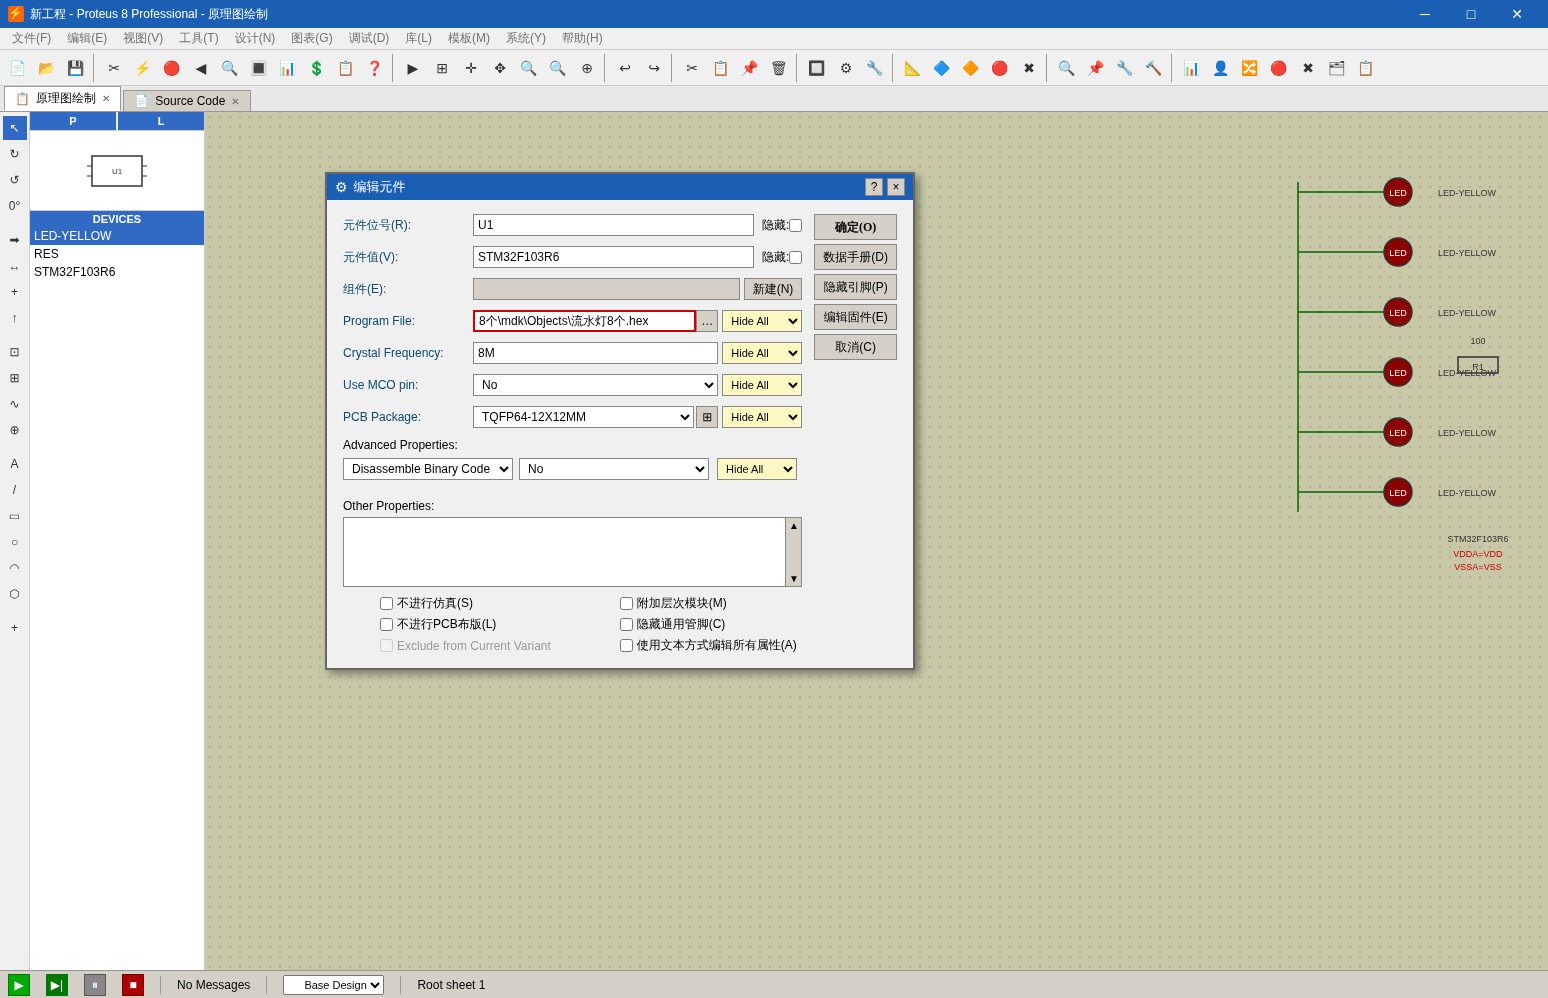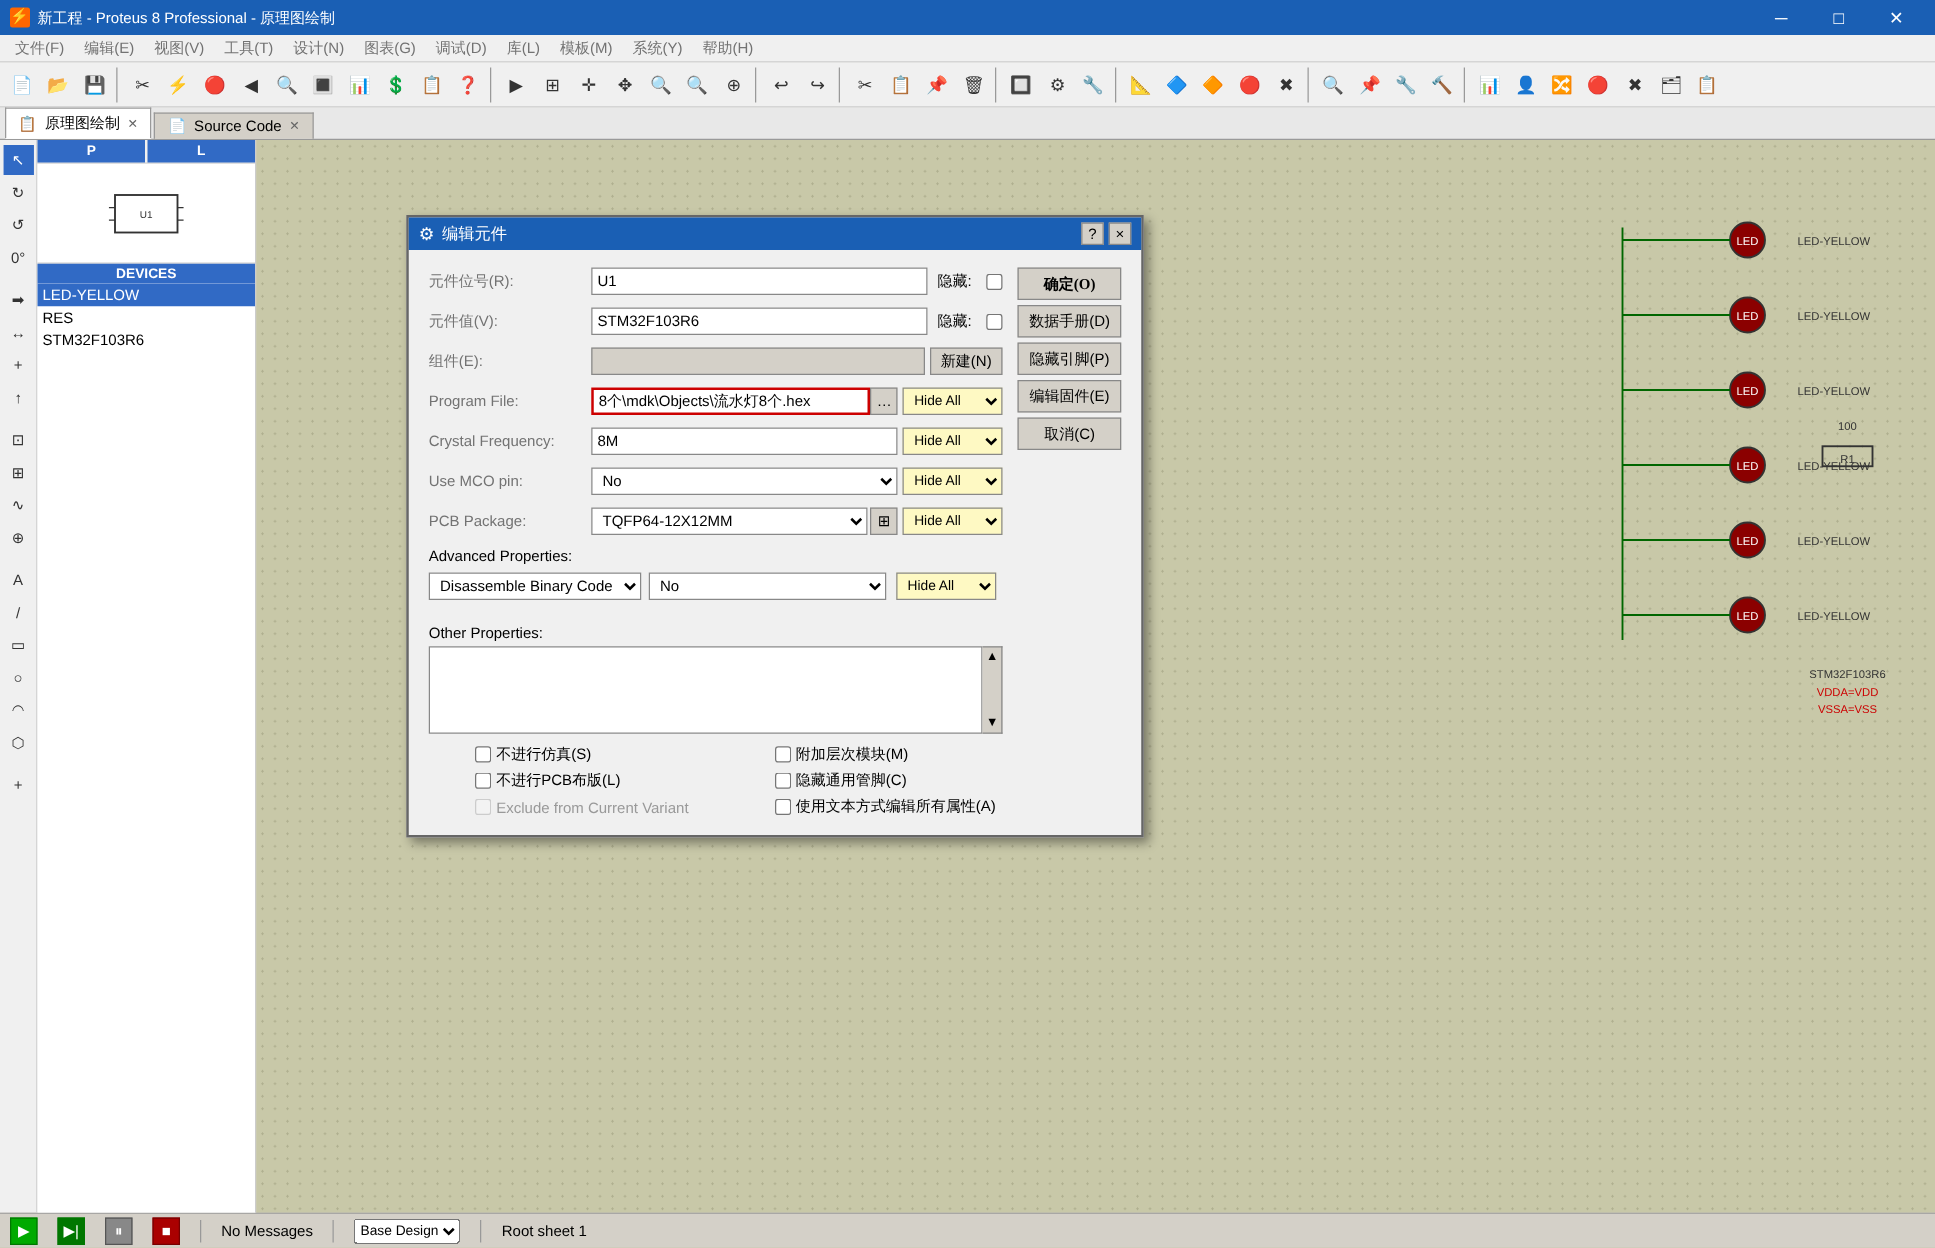--- a/index.html
+++ b/index.html
@@ -54,24 +54,24 @@
     
     .dialog-overlay { position: absolute; top: 0; left: 0; right: 0; bottom: 0; display: flex; align-items: flex-start; justify-content: flex-start; padding-top: 60px; padding-left: 120px; }
     .dialog { background: #f0f0f0; border: 2px solid #666; width: 590px; box-shadow: 4px 4px 8px rgba(0,0,0,0.4); }
     .dialog-title { background: #1a5fb4; color: white; padding: 4px 8px; font-size: 13px; display: flex; align-items: center; gap: 6px; }
     .dialog-title-icon { font-size: 14px; }
     .dialog-title-text { flex: 1; }
     .dialog-title-btns { display: flex; gap: 4px; }
     .dialog-title-btn { width: 18px; height: 18px; background: #d4d0c8; border: 1px solid #888; cursor: pointer; display: flex; align-items: center; justify-content: center; font-size: 12px; color: #000; }
     .dialog-body { padding: 14px 16px; }
     .form-row { display: flex; align-items: center; margin-bottom: 10px; }
-    .form-label { width: 130px; font-size: 12px; color: #737373; flex-shrink: 0; }
+    .form-label { width: 130px; font-size: 12px; color: #0c4a6e; flex-shrink: 0; }
     .form-input { flex: 1; height: 22px; border: 1px solid #888; background: white; padding: 2px 4px; font-size: 12px; }
     .form-input.highlighted { border: 2px solid #cc0000; }
-    .form-check-group { display: flex; align-items: center; gap: 12px; font-size: 12px; margin-left: 8px; }
+    .form-check-group { display: flex; align-items: center; gap: 0; font-size: 12px; margin-left: 8px; }
     .hide-all-btn { display: flex; align-items: center; }
     .hide-dropdown { height: 22px; border: 1px solid #888; background: #fef9c3; padding: 2px 4px; font-size: 11px; width: 80px; }
     .browse-btn { width: 22px; height: 22px; border: 1px solid #888; background: #d4d0c8; cursor: pointer; display: flex; align-items: center; justify-content: center; font-size: 12px; }
     .new-btn { height: 22px; border: 1px solid #888; background: #d4d0c8; padding: 2px 8px; cursor: pointer; font-size: 12px; }
 
     
     .dialog-actions { display: flex; flex-direction: column; gap: 4px; padding-left: 12px; }
     .action-btn { height: 26px; min-width: 80px; border: 1px solid #888; background: #d4d0c8; cursor: pointer; font-size: 12px; padding: 2px 8px; text-align: center; }
     .action-btn.primary { font-weight: bold; font-family: Liberation Serif, serif; }
 
@@ -458,18 +458,18 @@
 </div>
 
 <div class="status-bar">
   <button class="play-btn">▶</button>
   <button class="play-btn" style="background:#007700;">▶|</button>
   <button class="pause-btn">⏸</button>
   <button class="stop-btn">■</button>
   <div class="status-sep"></div>
   <span>No Messages</span>
   <div class="status-sep"></div>
-  <select style="height:20px; font-size:11px;">
+  <select style="height:20px; font-size:11px;padding-left:16px;">
     <option>Base Design</option>
   </select>
   <div class="status-sep"></div>
   <span>Root sheet 1</span>
 </div>
 
 </body></html>

